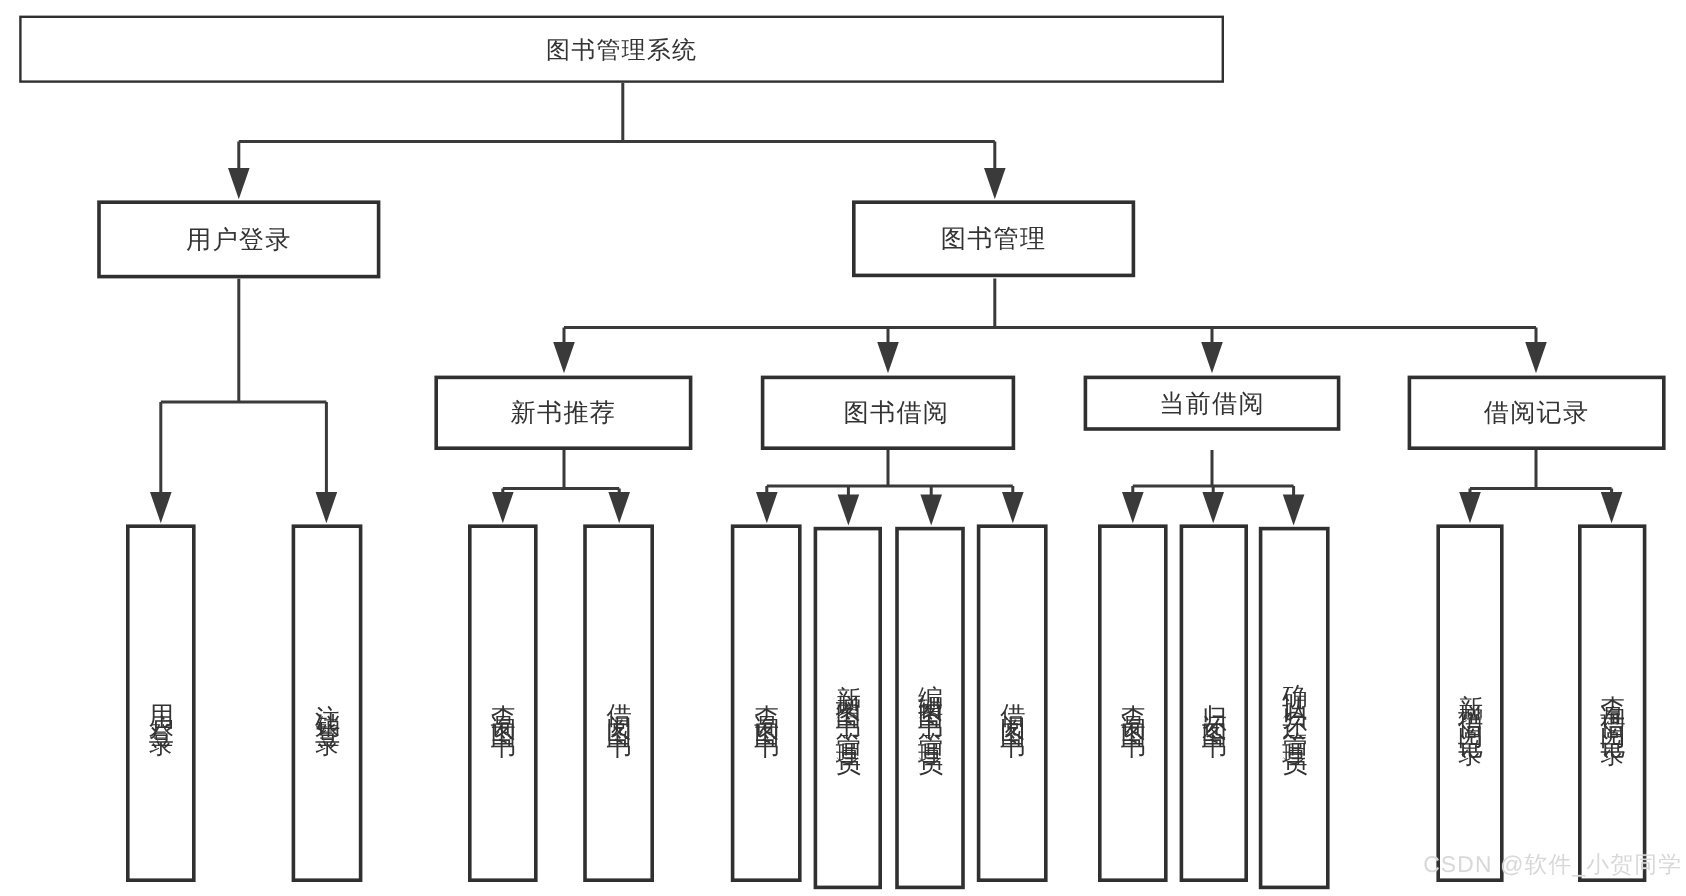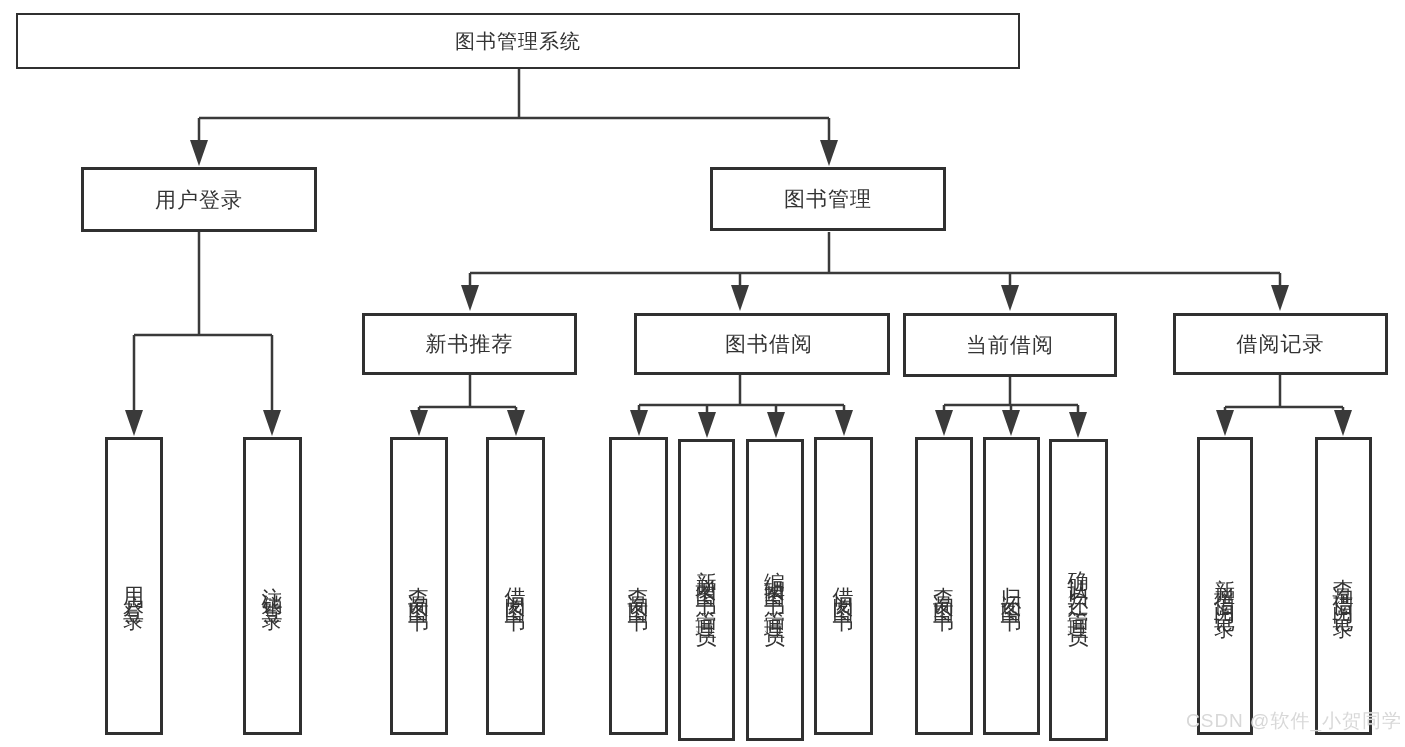--- a/index.html
+++ b/index.html
@@ -119,22 +119,22 @@
       <polygon points="1343,436 1334,410 1352,410"></polygon>
     </g>
   </svg>
 
   <div class="box root-box" style="left:16px; top:13px; width:1004px; height:56px;">图书管理系统</div>
 
   <div class="box" style="left:81px; top:167px; width:236px; height:65px;">用户登录</div>
   <div class="box" style="left:710px; top:167px; width:236px; height:64px;">图书管理</div>
 
   <div class="box" style="left:362px; top:313px; width:215px; height:62px;">新书推荐</div>
-  <div class="box" style="left:634px; top:313px; width:256px; height:62px;padding-left:14px;">图书借阅</div>
-  <div class="box" style="left:903px; top:313px; width:214px; height:64px;">当前借阅</div>
+  <div class="box" style="left:634px; top:313px; width:212px; height:62px;padding-left:14px;">图书借阅</div>
+  <div class="box" style="left:903px; top:313px; width:214px; height:46px;">当前借阅</div>
   <div class="box" style="left:1173px; top:313px; width:215px; height:62px;">借阅记录</div>
 
   <div class="vbox" style="left:105px; top:437px; width:58px; height:298px;">
     <span class="vtext">用户登录</span>
   </div>
   <div class="vbox" style="left:243px; top:437px; width:59px; height:298px;">
     <span class="vtext">注销登录</span>
   </div>
 
   <div class="vbox" style="left:390px; top:437px; width:58px; height:298px;">

